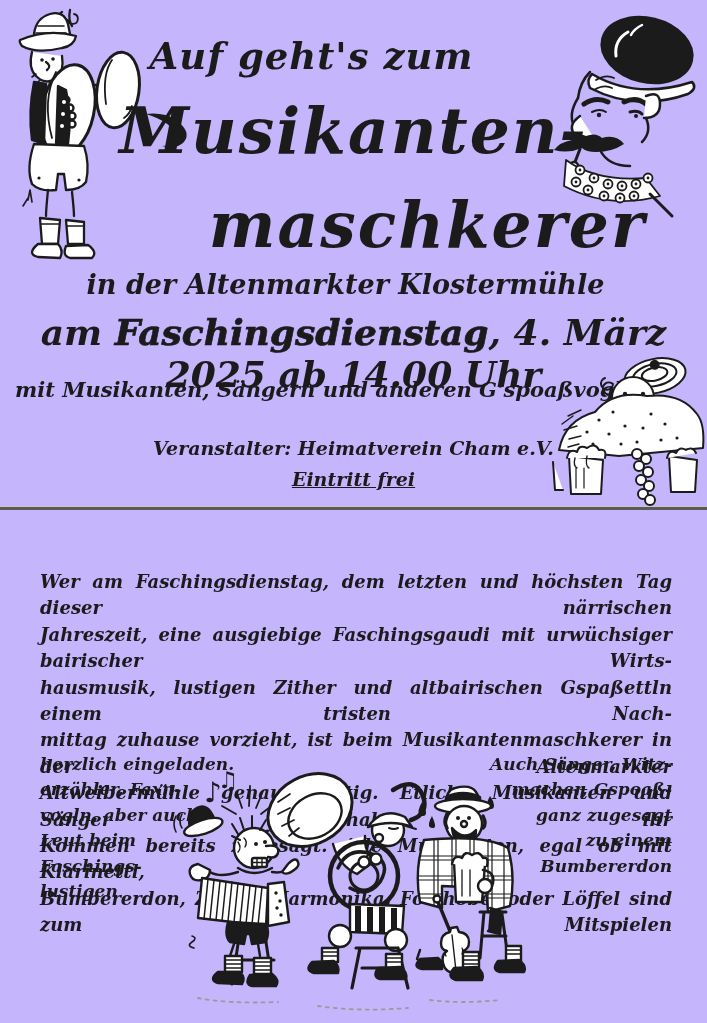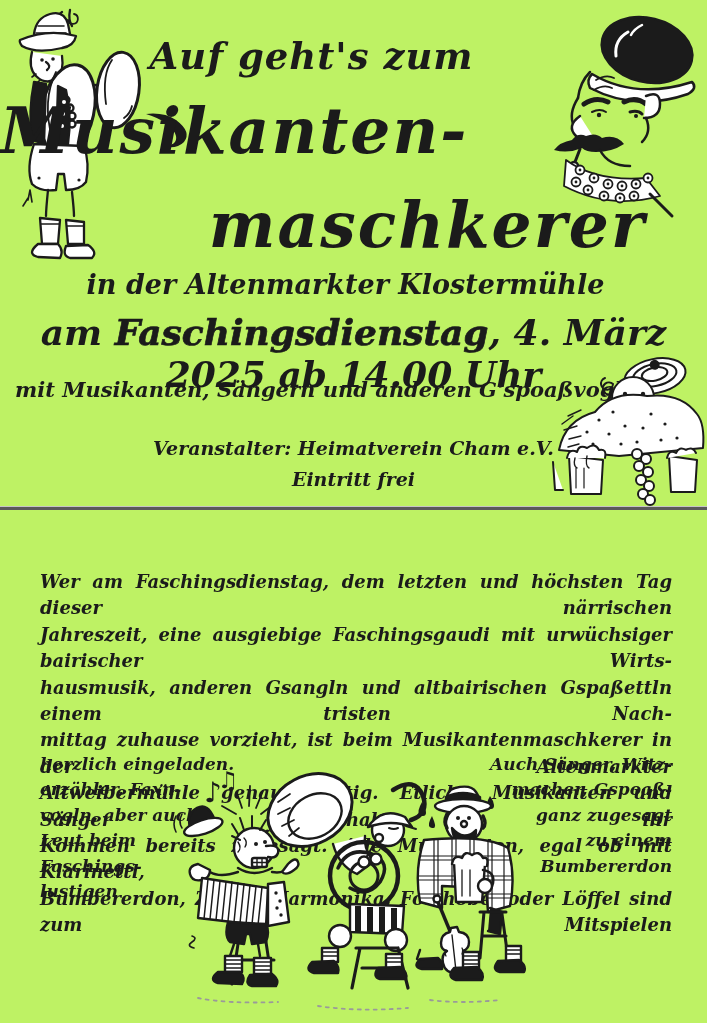--- a/index.html
+++ b/index.html
@@ -1,34 +1,34 @@
 <!DOCTYPE html>
 <html><head>
 <meta charset="utf-8">
 <style>
   html,body{margin:0;padding:0;background:#ffffff;}
-  .sheet{position:relative;width:707px;height:1023px;background:#bef264;overflow:hidden;
+  .sheet{position:relative;width:707px;height:1023px;background:#c4b5fd;overflow:hidden;
          color:#1b1b1b;font-family:"DejaVu Serif","Liberation Serif",serif;}
   .script{font-style:italic;font-weight:bold;}
   svg{position:absolute;overflow:visible;}
   svg *{vector-effect:non-scaling-stroke;}
 
   .kicker{position:absolute;top:34px;left:0;width:707px;text-align:center;
           transform:translateX(-42px);font-size:37px;letter-spacing:1px;}
-  .title1{position:absolute;top:94px;left:0;width:707px;
+  .title1{position:absolute;top:94px;left:0;width:707px;text-align:center;
           font-size:63px;letter-spacing:2px;}
   .title2{position:absolute;top:188px;left:0;width:707px;text-align:center;
           transform:translateX(74px);font-size:63px;letter-spacing:2px;}
   .venue{position:absolute;top:269px;left:0;width:707px;text-align:center;
          transform:translateX(-8px);font-size:27px;}
   .dateline{position:absolute;top:311px;left:0;width:707px;text-align:center;font-size:36px;}
   .dateline .heavy{-webkit-text-stroke:0.7px #1b1b1b;}
   .subline{position:absolute;top:377px;left:15px;font-size:21px;}
   .organizer{position:absolute;top:437px;left:0;width:707px;text-align:center;font-size:19px;}
-  .admission{position:absolute;top:468px;left:0;width:707px;text-align:center;font-size:19px;}
+  .admission{position:absolute;top:468px;left:0;width:707px;text-align:center;font-size:19px;text-decoration:underline;}
 
   .page-break{position:absolute;top:506px;left:0;width:707px;height:4px;
               background:#5a5a5a;border-top:1px solid #c6c6c6;box-sizing:border-box;}
 
   .para{position:absolute;top:569px;left:40px;width:632px;font-size:18px;line-height:26.4px;}
   .jline{text-align:justify;text-align-last:justify;text-justify:inter-word;white-space:normal;}
   .wrapzone{position:absolute;top:752px;left:40px;width:632px;font-size:17px;line-height:25.4px;}
   .wrow{display:flex;justify-content:space-between;height:25.4px;}
 </style>
 </head>
@@ -213,21 +213,21 @@
   </svg>
 
   <div class="organizer script">Veranstalter: Heimatverein Cham e.V.</div>
   <div class="admission script">Eintritt frei</div>
 
   <div class="page-break"></div>
 
   <div class="para script">
     <div class="jline">Wer am Faschingsdienstag, dem letzten und höchsten Tag dieser närrischen</div>
     <div class="jline">Jahreszeit, eine ausgiebige Faschingsgaudi mit urwüchsiger bairischer Wirts-</div>
-    <div class="jline">hausmusik, anderen Gsangln und altbairischen Gspaßettln einem tristen Nach-</div>
+    <div class="jline">hausmusik, lustigen Zither und altbairischen Gspaßettln einem tristen Nach-</div>
     <div class="jline">mittag zuhause vorzieht, ist beim Musikantenmaschkerer in der Altenmarkter</div>
     <div class="jline">Altweibermühle genau richtig. Etliche Musikanten und Sänger haben ihr</div>
     <div class="jline">Kommen bereits zugesagt. Alle Musikanten, egal ob mit Klarinettl,</div>
     <div class="jline">Bumbererdon, Zither, Harmonika, Fotzhobel oder Löffel sind zum Mitspielen</div>
   </div>
 
   <div class="wrapzone script">
     <div class="wrow">
         <span>herzlich eingeladen.</span>
         <span>Auch Sänger, Witz-</span>

